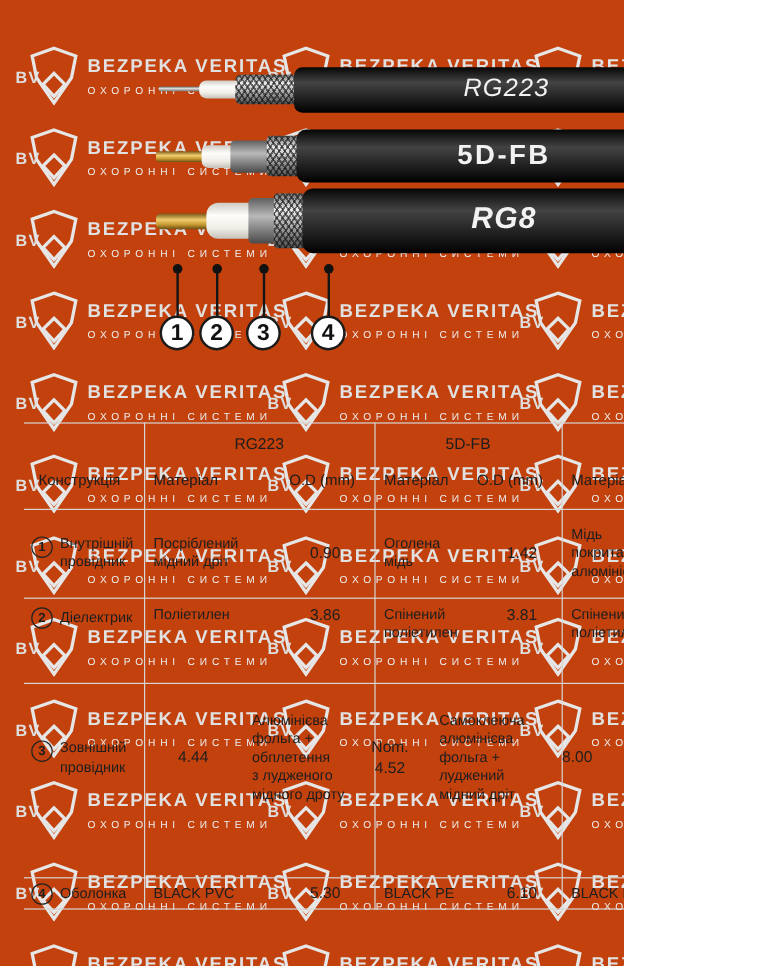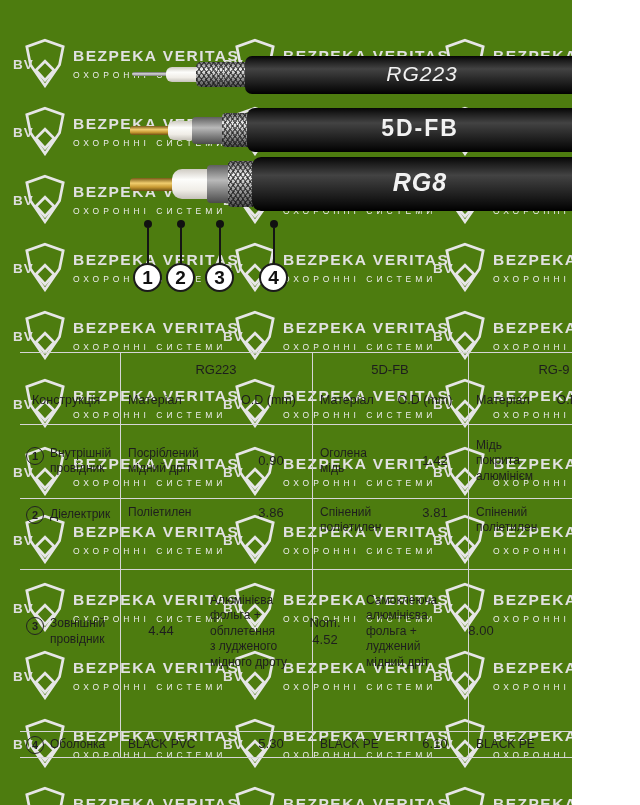--- a/index.html
+++ b/index.html
@@ -1,16 +1,16 @@
 <!DOCTYPE html>
 <html><head>
 <meta charset="utf-8">
 <style>
   html,body{margin:0;padding:0;background:#fff;}
-  .stage{position:relative;width:572px;height:805px;background:#4d7c0f;overflow:hidden;
+  .stage{position:relative;width:520px;height:805px;background:#c2410c;overflow:hidden;
          font-family:"Liberation Sans",sans-serif;color:#1e1e1e;}
 
   
   .wm-layer{position:absolute;inset:0;z-index:0;pointer-events:none;}
   .wm{position:absolute;display:flex;align-items:flex-start;white-space:nowrap;}
   .wm-bv{position:absolute;left:0;top:19px;font-weight:700;font-size:13.5px;color:#dedede;letter-spacing:1px;z-index:1;}
   .wm-shield{margin-left:12px;width:40px;height:50px;}
   .wm-shield path{fill:none;stroke:#e6e6e6;stroke-width:3;}
   .wm-text{margin-left:8px;margin-top:9px;}
   .wm-brand{font-weight:700;font-size:15.5px;letter-spacing:1.5px;color:#e1e1e1;}

